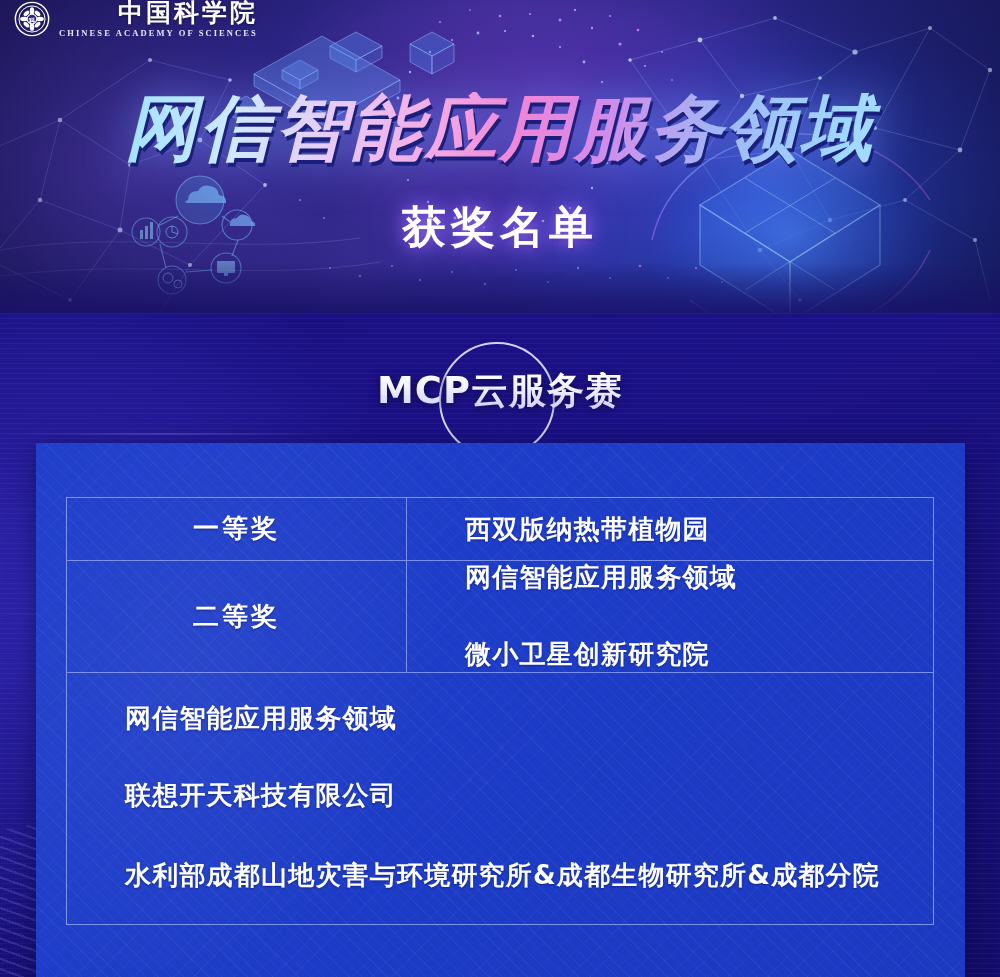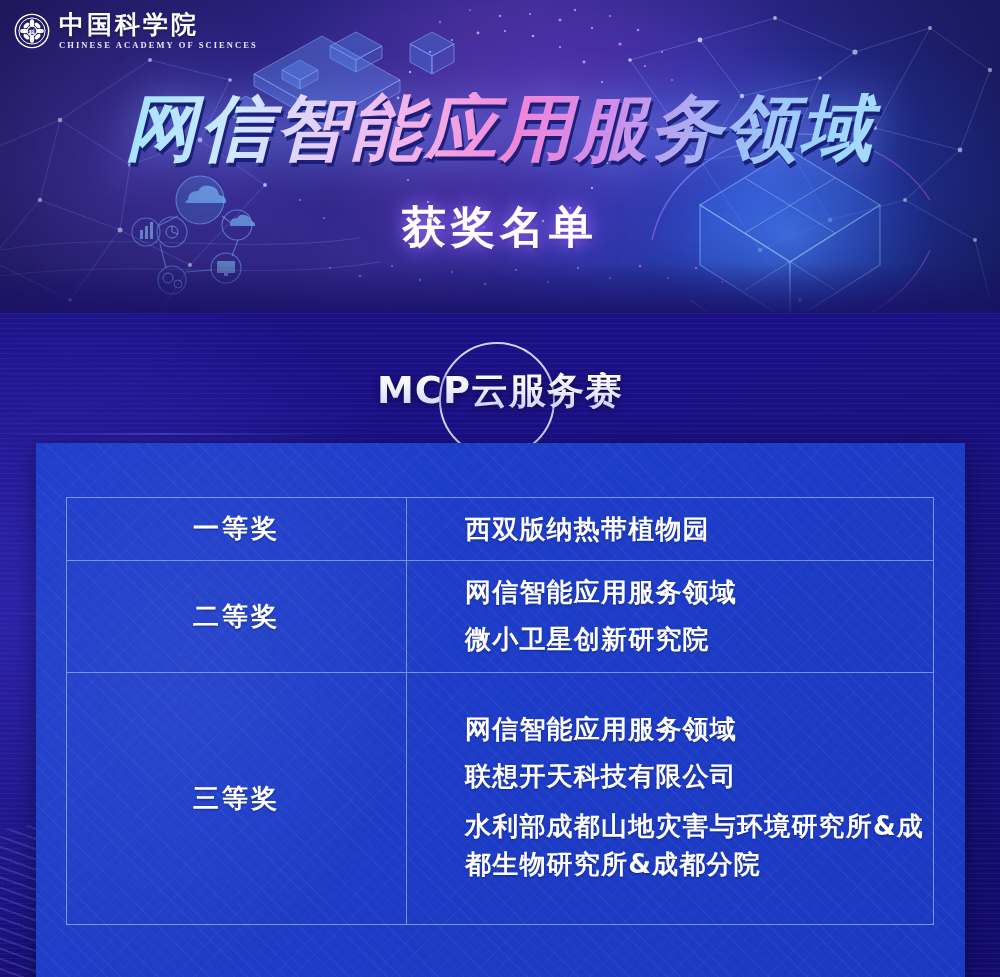--- a/index.html
+++ b/index.html
@@ -23,21 +23,21 @@
   .hdr-vignette{
     position:absolute;inset:0;
     background:radial-gradient(ellipse 700px 330px at 50% 45%, rgba(0,0,0,0) 40%, rgba(10,8,50,.55) 100%);
   }
   .hdr-bottomfade{
     position:absolute;left:0;bottom:0;width:1000px;height:50px;
     background:linear-gradient(to bottom, rgba(22,16,99,0), rgba(24,17,104,.85));
   }
 
   
-  .logo{position:absolute;left:14px;top:12px;display:flex;align-items:center;gap:9px;}
+  .logo{position:absolute;left:14px;top:0;display:flex;align-items:center;gap:9px;text-align:right;}
   .logo-mark{width:36px;height:36px;flex:0 0 36px;}
   .logo-txt{display:flex;flex-direction:column;line-height:1;}
   .logo-cn{
     font-family:"Liberation Serif","DejaVu Serif",serif;
     font-size:25px;color:#fff;letter-spacing:3px;font-weight:700;
     text-shadow:0 1px 3px rgba(0,0,0,.4);
   }
   .logo-en{
     font-family:"Liberation Serif","DejaVu Serif",serif;
     font-size:8.5px;color:#e9e7ff;letter-spacing:2.1px;margin-top:4px;font-weight:600;
@@ -137,21 +137,21 @@
   .award{
     font-size:26px;font-weight:700;color:#ffffff;letter-spacing:3px;
     font-family:"DejaVu Sans","Liberation Sans",sans-serif;
     text-shadow:0 1px 2px rgba(8,20,90,.55);
   }
   .winner{
     font-size:26px;font-weight:700;color:#ffffff;letter-spacing:1.2px;line-height:1.26;
     font-family:"DejaVu Sans","Liberation Sans",sans-serif;
     text-shadow:0 1px 2px rgba(8,20,90,.55);
   }
-  .winner + .winner{margin-top:14px;}
+  .winner + .winner{margin-top:44px;}
   .winner.two-line{line-height:1.48;}
 
   
   .corner-dec{
     position:absolute;left:-40px;bottom:-30px;width:230px;height:190px;
     background:repeating-linear-gradient(28deg, rgba(150,130,255,.22) 0 2px, rgba(0,0,0,0) 2px 9px);
     transform:skewY(-10deg);
   }
 </style>
 </head>
@@ -449,23 +449,20 @@
         <div class="c-left">
           <span class="award">二等奖</span>
         </div>
         <div class="c-right">
           <div class="winner">网信智能应用服务领域</div>
           <div class="winner">微小卫星创新研究院</div>
         </div>
       </div>
 
       <div class="trow r3">
-        <div class="c-left">
-          <span class="award">三等奖</span>
-        </div>
         <div class="c-right">
           <div class="winner">网信智能应用服务领域</div>
           <div class="winner">联想开天科技有限公司</div>
           <div class="winner two-line">水利部成都山地灾害与环境研究所&amp;成都生物研究所&amp;成都分院</div>
         </div>
       </div>
 
     </div>
   </div>
 

